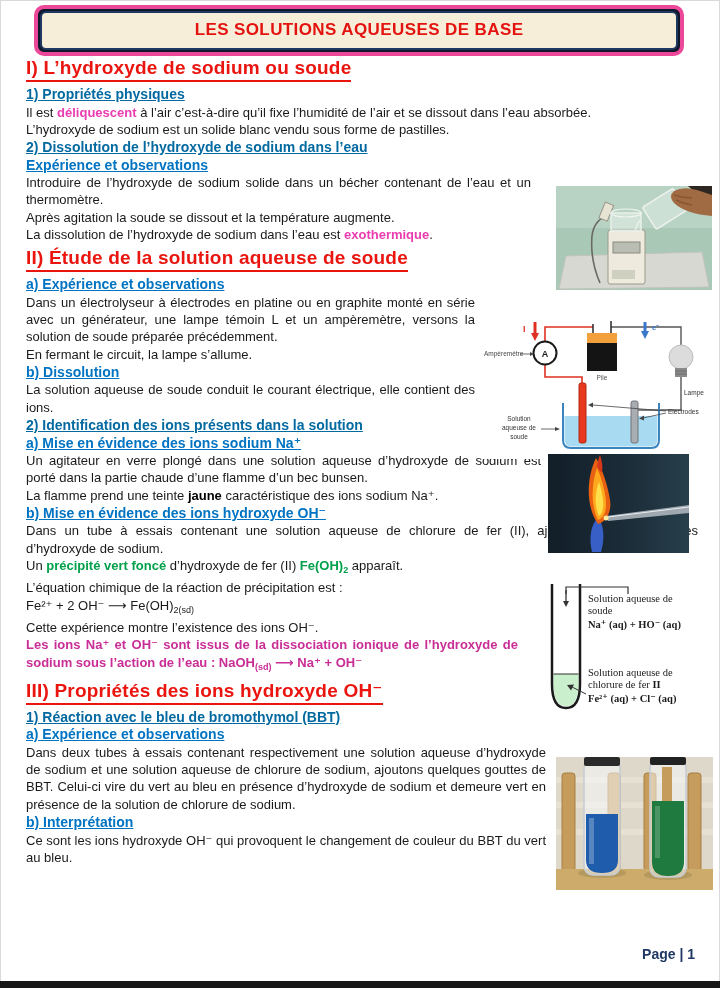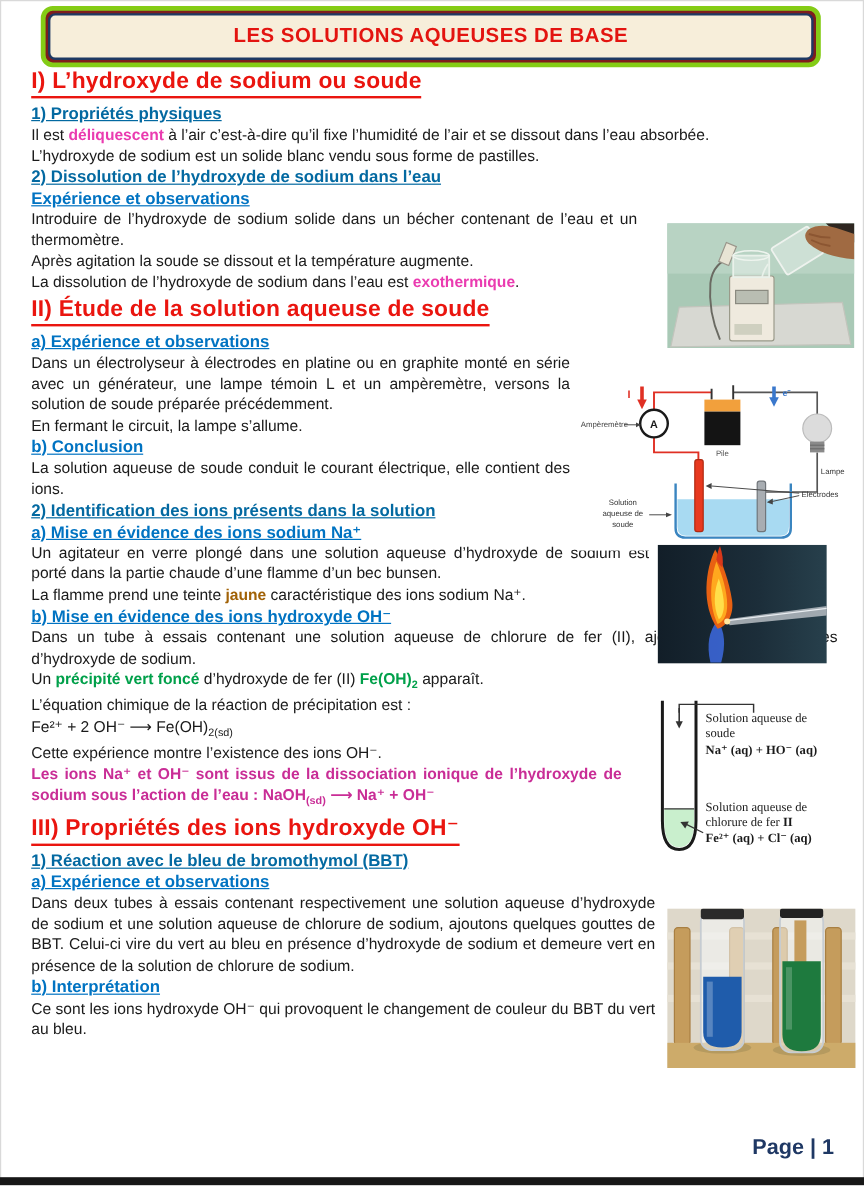--- a/index.html
+++ b/index.html
@@ -2,47 +2,47 @@
 <html><head>
 <meta charset="utf-8">
 <style>
   html,body{margin:0;padding:0;background:#ffffff;}
   .page{position:relative;width:720px;height:988px;background:#ffffff;overflow:hidden;
         font-family:"Liberation Sans","DejaVu Sans",sans-serif;color:#1a1a1a;
         box-shadow:inset 0 0 0 1px #d9d9d9;}
   .bottom-bar{position:absolute;left:0;bottom:0;width:720px;height:7px;background:#171717;}
 
   
-  .title-box-outer{position:absolute;left:34px;top:5px;width:650px;border:4px solid #84cc16;
-        border-radius:10px;background:#7f1d1d;padding:2px;box-sizing:border-box;}
+  .title-box-outer{position:absolute;left:34px;top:5px;width:650px;border:4px solid #ec4899;
+        border-radius:10px;background:#0f172a;padding:2px;box-sizing:border-box;}
   .title-box-inner{border:2px solid #1e3862;border-radius:6px;background:#f7eeda;
         text-align:center;padding:7px 4px 8px;}
   .title-text{color:#e31410;font-weight:bold;font-size:17px;letter-spacing:.4px;}
 
   
   .content{position:absolute;left:26px;top:53px;width:672px;}
   .h1{display:inline-block;color:#ea150f;font-weight:bold;font-size:19px;line-height:22px;
       border-bottom:2px solid #ea150f;letter-spacing:.2px;padding-bottom:1px;}
   .h1wrap{margin:4px 0 4px;}
   .sh{font-weight:bold;font-size:14px;line-height:16.5px;text-decoration:underline;margin:1px 0;}
   .sh.green{color:#0369a1;}
   .sh.blue{color:#0073c2;}
   .p{font-size:13px;line-height:17.3px;margin:0;}
   .just{text-align:justify;}
   .w505{width:505px;} .w449{width:449px;} .w515{width:515px;} .w492{width:492px;} .w520{width:520px;}
   .m{color:#ea3bb0;font-weight:bold;}
-  .y{color:#a16207;font-weight:bold;}
+  .y{color:#000000;font-weight:bold;}
   .gb{color:#00a04a;font-weight:bold;}
   .mbp{color:#c92d96;font-weight:bold;}
   .sub{font-size:9px;vertical-align:-3px;}
 
   
   .fig{position:absolute;}
   .fig svg{display:block;}
-  .pagenum{position:absolute;right:25px;top:946px;color:#1f3864;font-weight:bold;font-size:18px;}
+  .pagenum{position:absolute;right:25px;top:946px;color:#1f3864;font-weight:bold;font-size:14px;}
   .svg-label{font-family:"Liberation Sans",sans-serif;}
   .serif-label{font-family:"Liberation Serif","DejaVu Serif",serif;}
 </style>
 </head>
 <body>
 
 <div class="page">
 
   <div class="title-box-outer">
     <div class="title-box-inner">
@@ -59,21 +59,21 @@
     <div class="sh green">2) Dissolution de l’hydroxyde de sodium dans l’eau</div>
     <div class="sh blue">Expérience et observations</div>
     <p class="p just w505">Introduire de l’hydroxyde de sodium solide dans un bécher contenant de l’eau et un thermomètre.</p>
     <p class="p w505">Après agitation la soude se dissout et la température augmente.</p>
     <p class="p w505"><span>La dissolution de l’hydroxyde de sodium dans l’eau est </span><span class="m">exothermique</span><span>.</span></p>
 
     <div class="h1wrap"><span class="h1">II) Étude de la solution aqueuse de soude</span></div>
     <div class="sh blue">a) Expérience et observations</div>
     <p class="p just w449">Dans un électrolyseur à électrodes en platine ou en graphite monté en série avec un générateur, une lampe témoin L et un ampèremètre, versons la solution de soude préparée précédemment.</p>
     <p class="p w449">En fermant le circuit, la lampe s’allume.</p>
-    <div class="sh blue">b) Conclusion</div>
+    <div class="sh blue">b) Dissolution</div>
     <p class="p just w449">La solution aqueuse de soude conduit le courant électrique, elle contient des ions.</p>
     <div class="sh green">2) Identification des ions présents dans la solution</div>
     <div class="sh blue">a) Mise en évidence des ions sodium Na⁺</div>
     <p class="p just w515">Un agitateur en verre plongé dans une solution aqueuse d’hydroxyde de sodium est porté dans la partie chaude d’une flamme d’un bec bunsen.</p>
     <p class="p w515"><span>La flamme prend une teinte </span><span class="y">jaune</span><span> caractéristique des ions sodium Na⁺.</span></p>
     <div class="sh blue">b) Mise en évidence des ions hydroxyde OH⁻</div>
     <p class="p just">Dans un tube à essais contenant une solution aqueuse de chlorure de fer (II), ajoutons quelques gouttes d’hydroxyde de sodium.</p>
     <p class="p w492"><span>Un </span><span class="gb">précipité vert foncé</span><span> d’hydroxyde de fer (II) </span><span class="gb">Fe(OH)</span><span class="gb sub">2</span><span> apparaît.</span></p>
     <p class="p w492">L’équation chimique de la réaction de précipitation est :</p>
     <p class="p w492"><span>Fe²⁺ + 2 OH⁻ ⟶ Fe(OH)</span><span class="sub">2(sd)</span></p>

